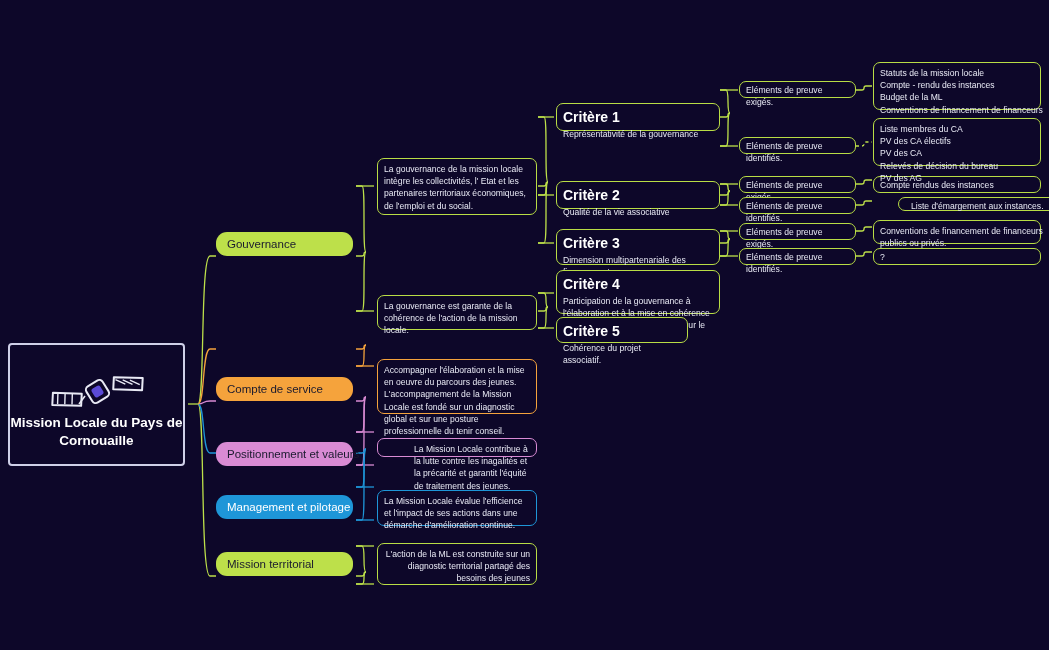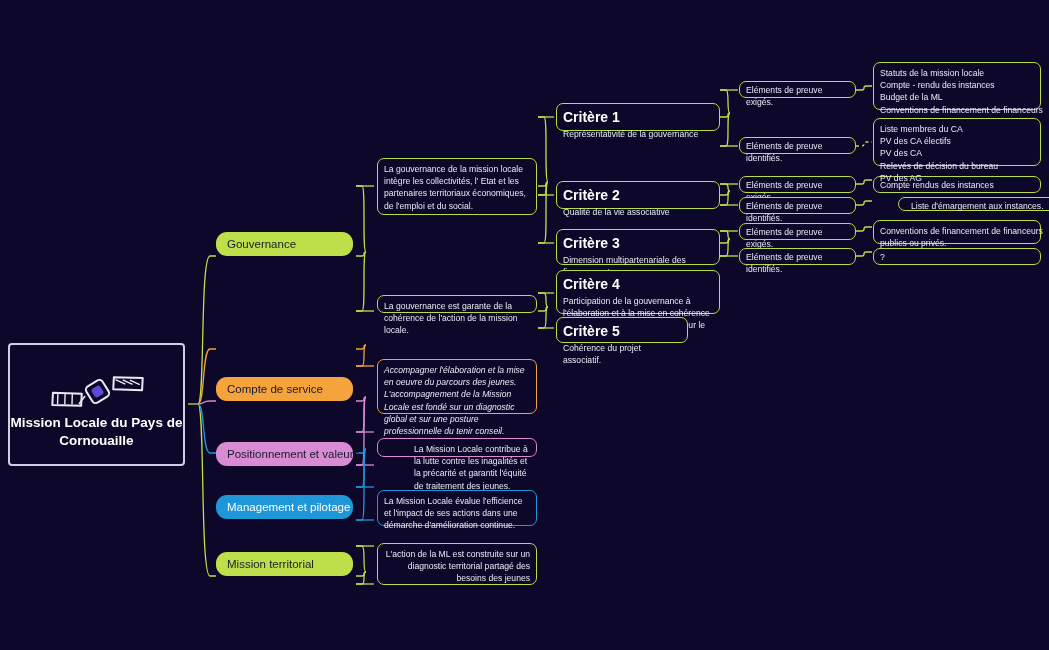--- a/index.html
+++ b/index.html
@@ -209,25 +209,25 @@
     <span>Management et pilotage</span>
   </div>
   <div class="cat" style="left:216px; top:552px; background:#bde04a;">
     <span>Mission territorial</span>
   </div>
 
   <div class="box" style="left:377px; top:158px; width:160px; height:57px;">
     <span>La gouvernance de la mission locale intègre les collectivités, l' Etat et les partenaires territoriaux économiques, de l'emploi et du social.</span>
   </div>
 
-  <div class="box" style="left:377px; top:295px; width:160px; height:18px;">
+  <div class="box" style="left:377px; top:295px; width:160px; height:35px;">
     <span>La gouvernance est garante de la cohérence de l'action de la mission locale.</span>
   </div>
 
-  <div class="box orange" style="left:377px; top:359px; width:160px; height:55px;font-style:italic;">
+  <div class="box orange" style="left:377px; top:359px; width:160px; height:55px;">
     <span>Accompagner l'élaboration et la mise en oeuvre du parcours des jeunes. L'accompagnement de la Mission Locale est fondé sur un diagnostic global et sur une posture professionnelle du tenir conseil.</span>
   </div>
 
   <div class="box pink" style="left:377px; top:438px; width:160px; height:19px;padding-left:36px;">
     <span>La Mission Locale contribue à la lutte contre les inagalités et la précarité et garantit l'équité de traitement des jeunes.</span>
   </div>
 
   <div class="box blue" style="left:377px; top:490px; width:160px; height:36px;">
     <span>La Mission Locale évalue l'efficience et l'impact de ses actions dans une démarche d'amélioration continue.</span>
   </div>

